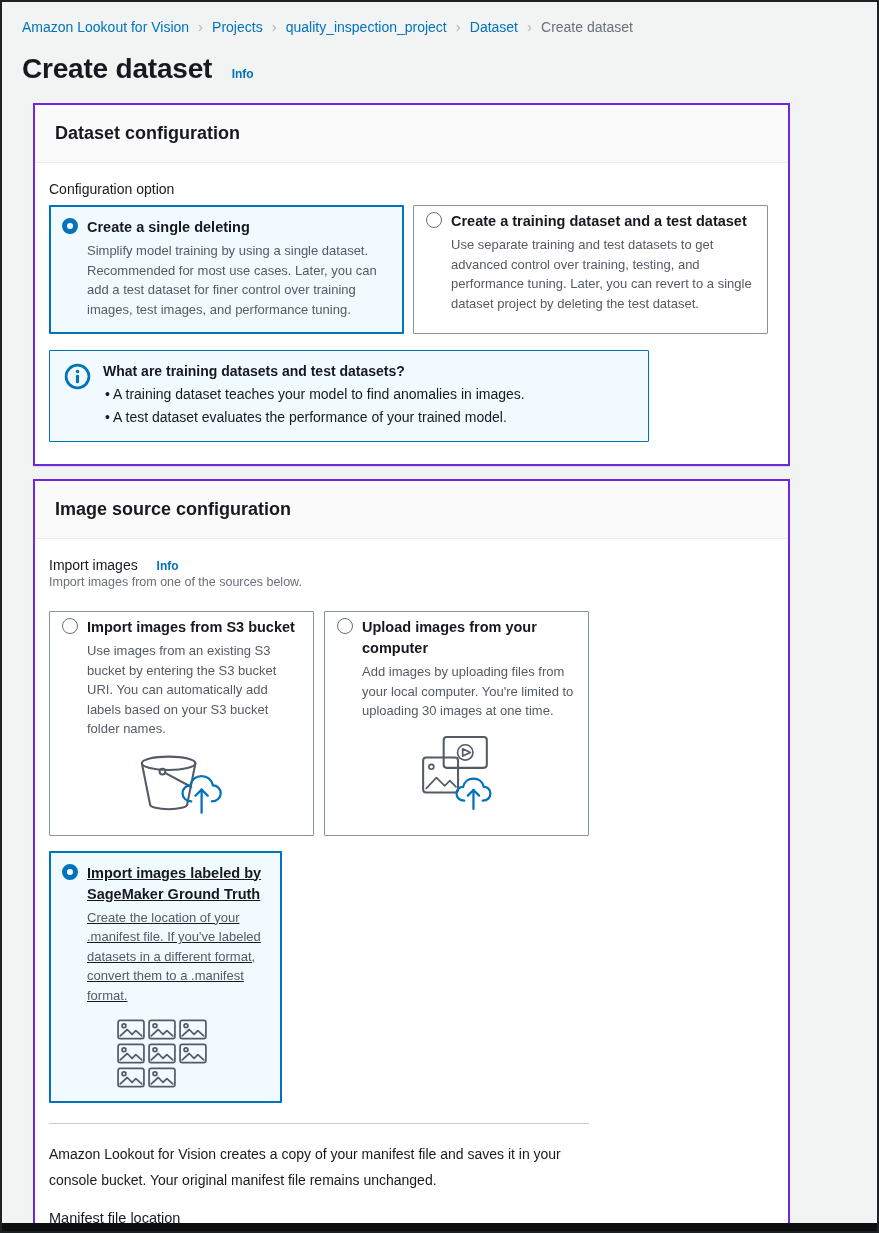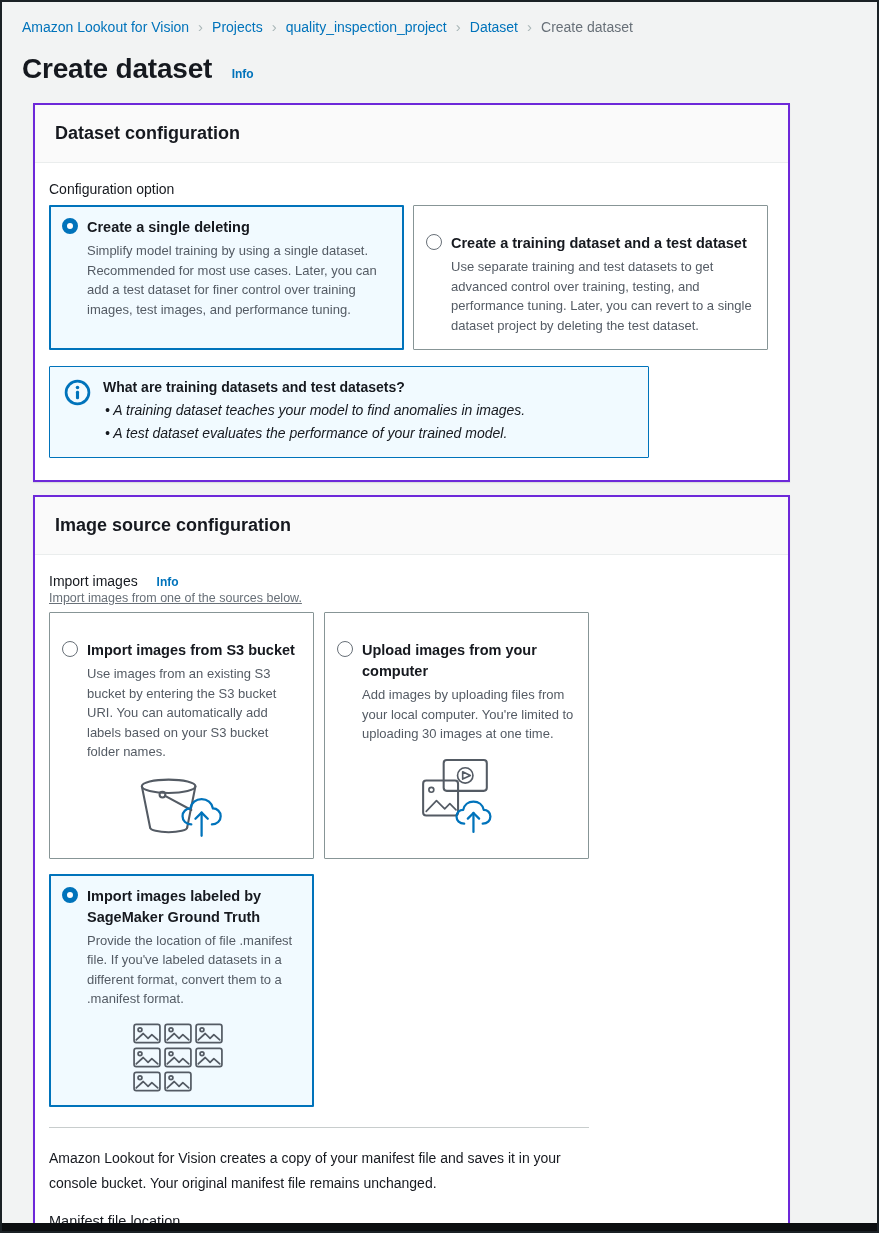--- a/index.html
+++ b/index.html
@@ -41,39 +41,39 @@
   }
   .panel-header {
     padding: 18px 20px;
     border-bottom: 1px solid #eaeded;
     background: #fafafa;
   }
   .panel-header h2 { font-size: 18px; font-weight: 700; color: #16191f; }
   .panel-body { padding: 18px 20px 22px 14px; }
 
   .field-label { font-size: 14px; color: #16191f; margin-bottom: 8px; }
-  .field-desc  { font-size: 12.5px; color: #687078; margin-top: 2px; margin-bottom: 7px; text-decoration: underline; }
+  .field-desc  { font-size: 12.5px; color: #687078; margin-top: 2px; margin-bottom: 22px; }
 
   
   .tile {
     border: 1px solid #879596;
     border-radius: 1px;
     background: #ffffff;
-    padding: 26px 14px 14px 12px;
+    padding: 4px 14px 14px 12px;
     cursor: pointer;
   }
   .tile.selected { background: #f1faff; border: 2px solid #0073bb; padding: 9px 13px 13px 11px; }
   .tile-head { display: flex; align-items: flex-start; gap: 9px; }
   .tile-title { font-size: 14.5px; font-weight: 700; color: #16191f; line-height: 1.45; padding-top: 1px; }
   .tile-desc { font-size: 13px; color: #545b64; line-height: 1.5; margin: 3px 0 0 25px; }
   .tile-icon { display: flex; justify-content: center; margin-top: 14px; }
 
   .tiles-2col-wide { display: grid; grid-template-columns: 1fr 1fr; gap: 9px; }
   .tiles-2col-narrow { display: grid; grid-template-columns: 265px 265px; gap: 10px; }
-  .tile-row2 { width: 265px; margin-top: 15px; }
+  .tile-row2 { width: 233px; margin-top: 15px; text-decoration: underline; }
 
   
   .radio {
     flex: 0 0 auto;
     width: 16px; height: 16px;
     border-radius: 50%;
     border: 1px solid #687078;
     background: #fff;
     margin-top: 2px;
   }
@@ -83,21 +83,21 @@
   .alert {
     margin-top: 16px;
     border: 1px solid #0073bb;
     background: #f1faff;
     border-radius: 1px;
     padding: 12px 16px 16px 14px;
     display: flex; gap: 12px;
     width: 600px;
   }
   .alert-title { font-size: 14px; font-weight: 700; margin-bottom: 4px; }
-  .alert ul { list-style: none; font-style: italic; }
+  .alert ul { list-style: none; }
   .alert li { font-size: 14px; color: #16191f; margin-top: 7px; margin-left: 2px; }
   .alert li::before { content: "• "; }
 
   
   .form-col { width: 540px; margin-left: 0; }
   .divider { border: none; border-top: 1px solid #c8cdcd; margin: 20px 0 18px 0; width: 540px; }
   .note { font-size: 14px; line-height: 1.85; color: #16191f; margin-bottom: 16px; width: 545px; }
   .manifest-label { font-size: 14.5px; color: #16191f; }
   .manifest-desc { font-size: 12.5px; color: #687078; margin-top: 3px; }
   .manifest-input {
@@ -252,21 +252,21 @@
               </svg>
             </div>
           </div>
         </div>
 
         <div class="tile tile-row2 selected">
           <div class="tile-head">
             <span class="radio"></span>
             <span class="tile-title">Import images labeled by SageMaker Ground Truth</span>
           </div>
-          <div class="tile-desc">Provide the location of file .manifest file. If you've labeled datasets in a different format, convert them to a .manifest format.</div>
+          <div class="tile-desc">Create the location of your .manifest file. If you've labeled datasets in a different format, convert them to a .manifest format.</div>
           <div class="tile-icon">
             <div class="thumb-grid">
               <svg class="thumb">
                   <use href="#sym-thumb"></use>
                 </svg>
               <svg class="thumb">
                   <use href="#sym-thumb"></use>
                 </svg>
               <svg class="thumb">
                   <use href="#sym-thumb"></use>

